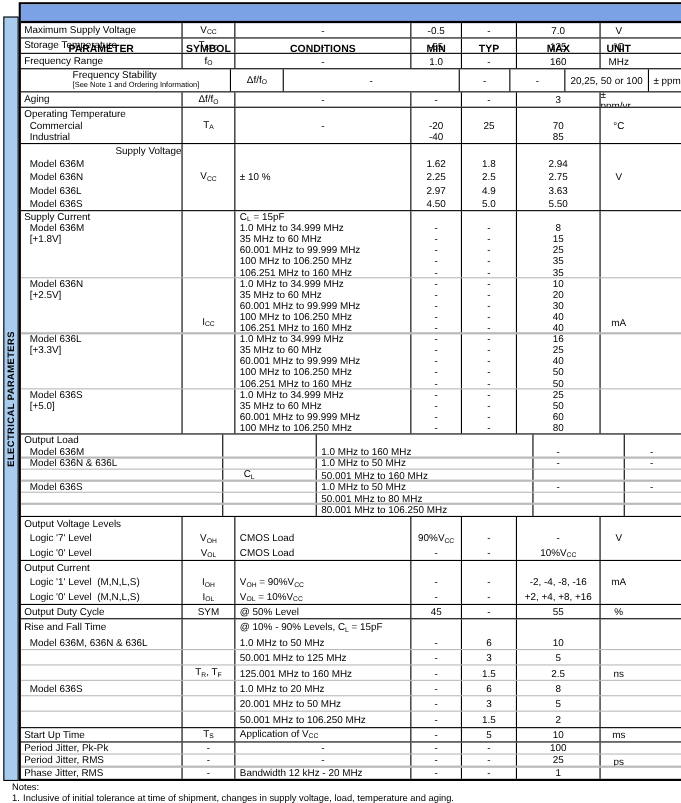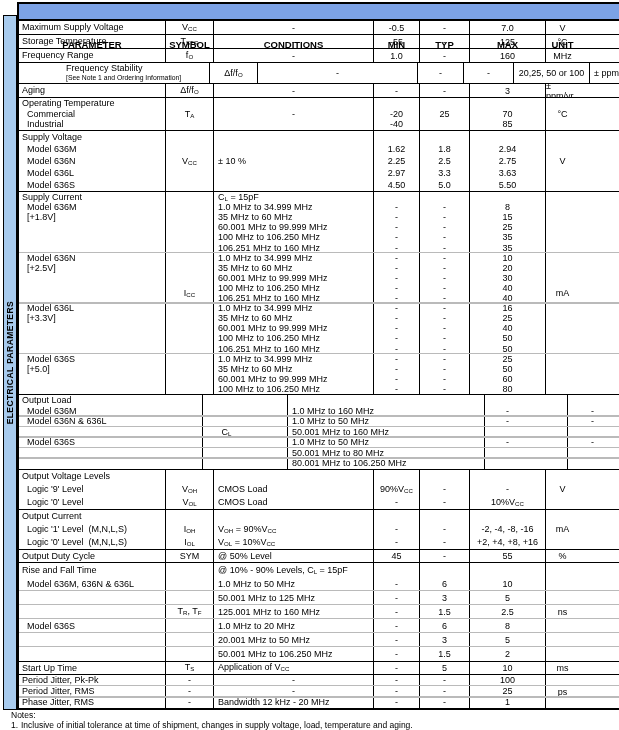--- a/index.html
+++ b/index.html
@@ -214,21 +214,21 @@
               <div class="line ctr" style="line-height: 10.7px; height: 10.7px;"></div>
               <div class="line ctr" style="line-height: 10.7px; height: 10.7px;">70</div>
               <div class="line ctr" style="line-height: 10.7px; height: 10.7px;">85</div>
             </div>
             <div class="cell c-unit single ctr">
               <span>°C</span>
             </div>
           </div>
           <div class="section" style="height: 60px;">
             <div class="cell c-param">
-              <div class="line lft" style="line-height: 12px; height: 12px;">Supply Voltage</div>
+              <div class="line lft" style="line-height: 12px; height: 12px; text-align: right;">Supply Voltage</div>
               <div class="line lft" style="line-height: 12px; height: 12px;">  Model 636M</div>
               <div class="line lft" style="line-height: 12px; height: 12px;">  Model 636N</div>
               <div class="line lft" style="line-height: 12px; height: 12px;">  Model 636L</div>
               <div class="line lft" style="line-height: 12px; height: 12px;">  Model 636S</div>
             </div>
             <div class="cell c-symbol single ctr">
               <span>V<sub>CC</sub></span>
             </div>
             <div class="cell c-cond single lft">
               <span>± 10 %</span>
@@ -237,21 +237,21 @@
               <div class="line ctr" style="line-height: 12px; height: 12px;"></div>
               <div class="line ctr" style="line-height: 12px; height: 12px;">1.62</div>
               <div class="line ctr" style="line-height: 12px; height: 12px;">2.25</div>
               <div class="line ctr" style="line-height: 12px; height: 12px;">2.97</div>
               <div class="line ctr" style="line-height: 12px; height: 12px;">4.50</div>
             </div>
             <div class="cell c-typ">
               <div class="line ctr" style="line-height: 12px; height: 12px;"></div>
               <div class="line ctr" style="line-height: 12px; height: 12px;">1.8</div>
               <div class="line ctr" style="line-height: 12px; height: 12px;">2.5</div>
-              <div class="line ctr" style="line-height: 12px; height: 12px;">3.3</div>
+              <div class="line ctr" style="line-height: 12px; height: 12px;">4.9</div>
               <div class="line ctr" style="line-height: 12px; height: 12px;">5.0</div>
             </div>
             <div class="cell c-max">
               <div class="line ctr" style="line-height: 12px; height: 12px;"></div>
               <div class="line ctr" style="line-height: 12px; height: 12px;">2.94</div>
               <div class="line ctr" style="line-height: 12px; height: 12px;">2.75</div>
               <div class="line ctr" style="line-height: 12px; height: 12px;">3.63</div>
               <div class="line ctr" style="line-height: 12px; height: 12px;">5.50</div>
             </div>
             <div class="cell c-unit single ctr">
@@ -433,21 +433,21 @@
             </div>
             <div class="gsep" style="top: 20px;"></div>
             <div class="gsep" style="top: 30.5px;"></div>
             <div class="gsep" style="top: 41px;"></div>
             <div class="gsep" style="top: 51.5px;"></div>
             <div class="gsep" style="top: 62px;"></div>
           </div>
           <div class="section" style="height: 39px;">
             <div class="cell c-param">
               <div class="line lft" style="line-height: 13px; height: 13px;">Output Voltage Levels</div>
-              <div class="line lft" style="line-height: 13px; height: 13px;">  Logic '9' Level</div>
+              <div class="line lft" style="line-height: 13px; height: 13px;">  Logic '7' Level</div>
               <div class="line lft" style="line-height: 13px; height: 13px;">  Logic '0' Level</div>
             </div>
             <div class="cell c-symbol">
               <div class="line ctr" style="line-height: 13px; height: 13px;"></div>
               <div class="line ctr" style="line-height: 13px; height: 13px;">V<sub>OH</sub></div>
               <div class="line ctr" style="line-height: 13px; height: 13px;">V<sub>OL</sub></div>
             </div>
             <div class="cell c-cond">
               <div class="line lft" style="line-height: 13px; height: 13px;"></div>
               <div class="line lft" style="line-height: 13px; height: 13px;">CMOS Load</div>

